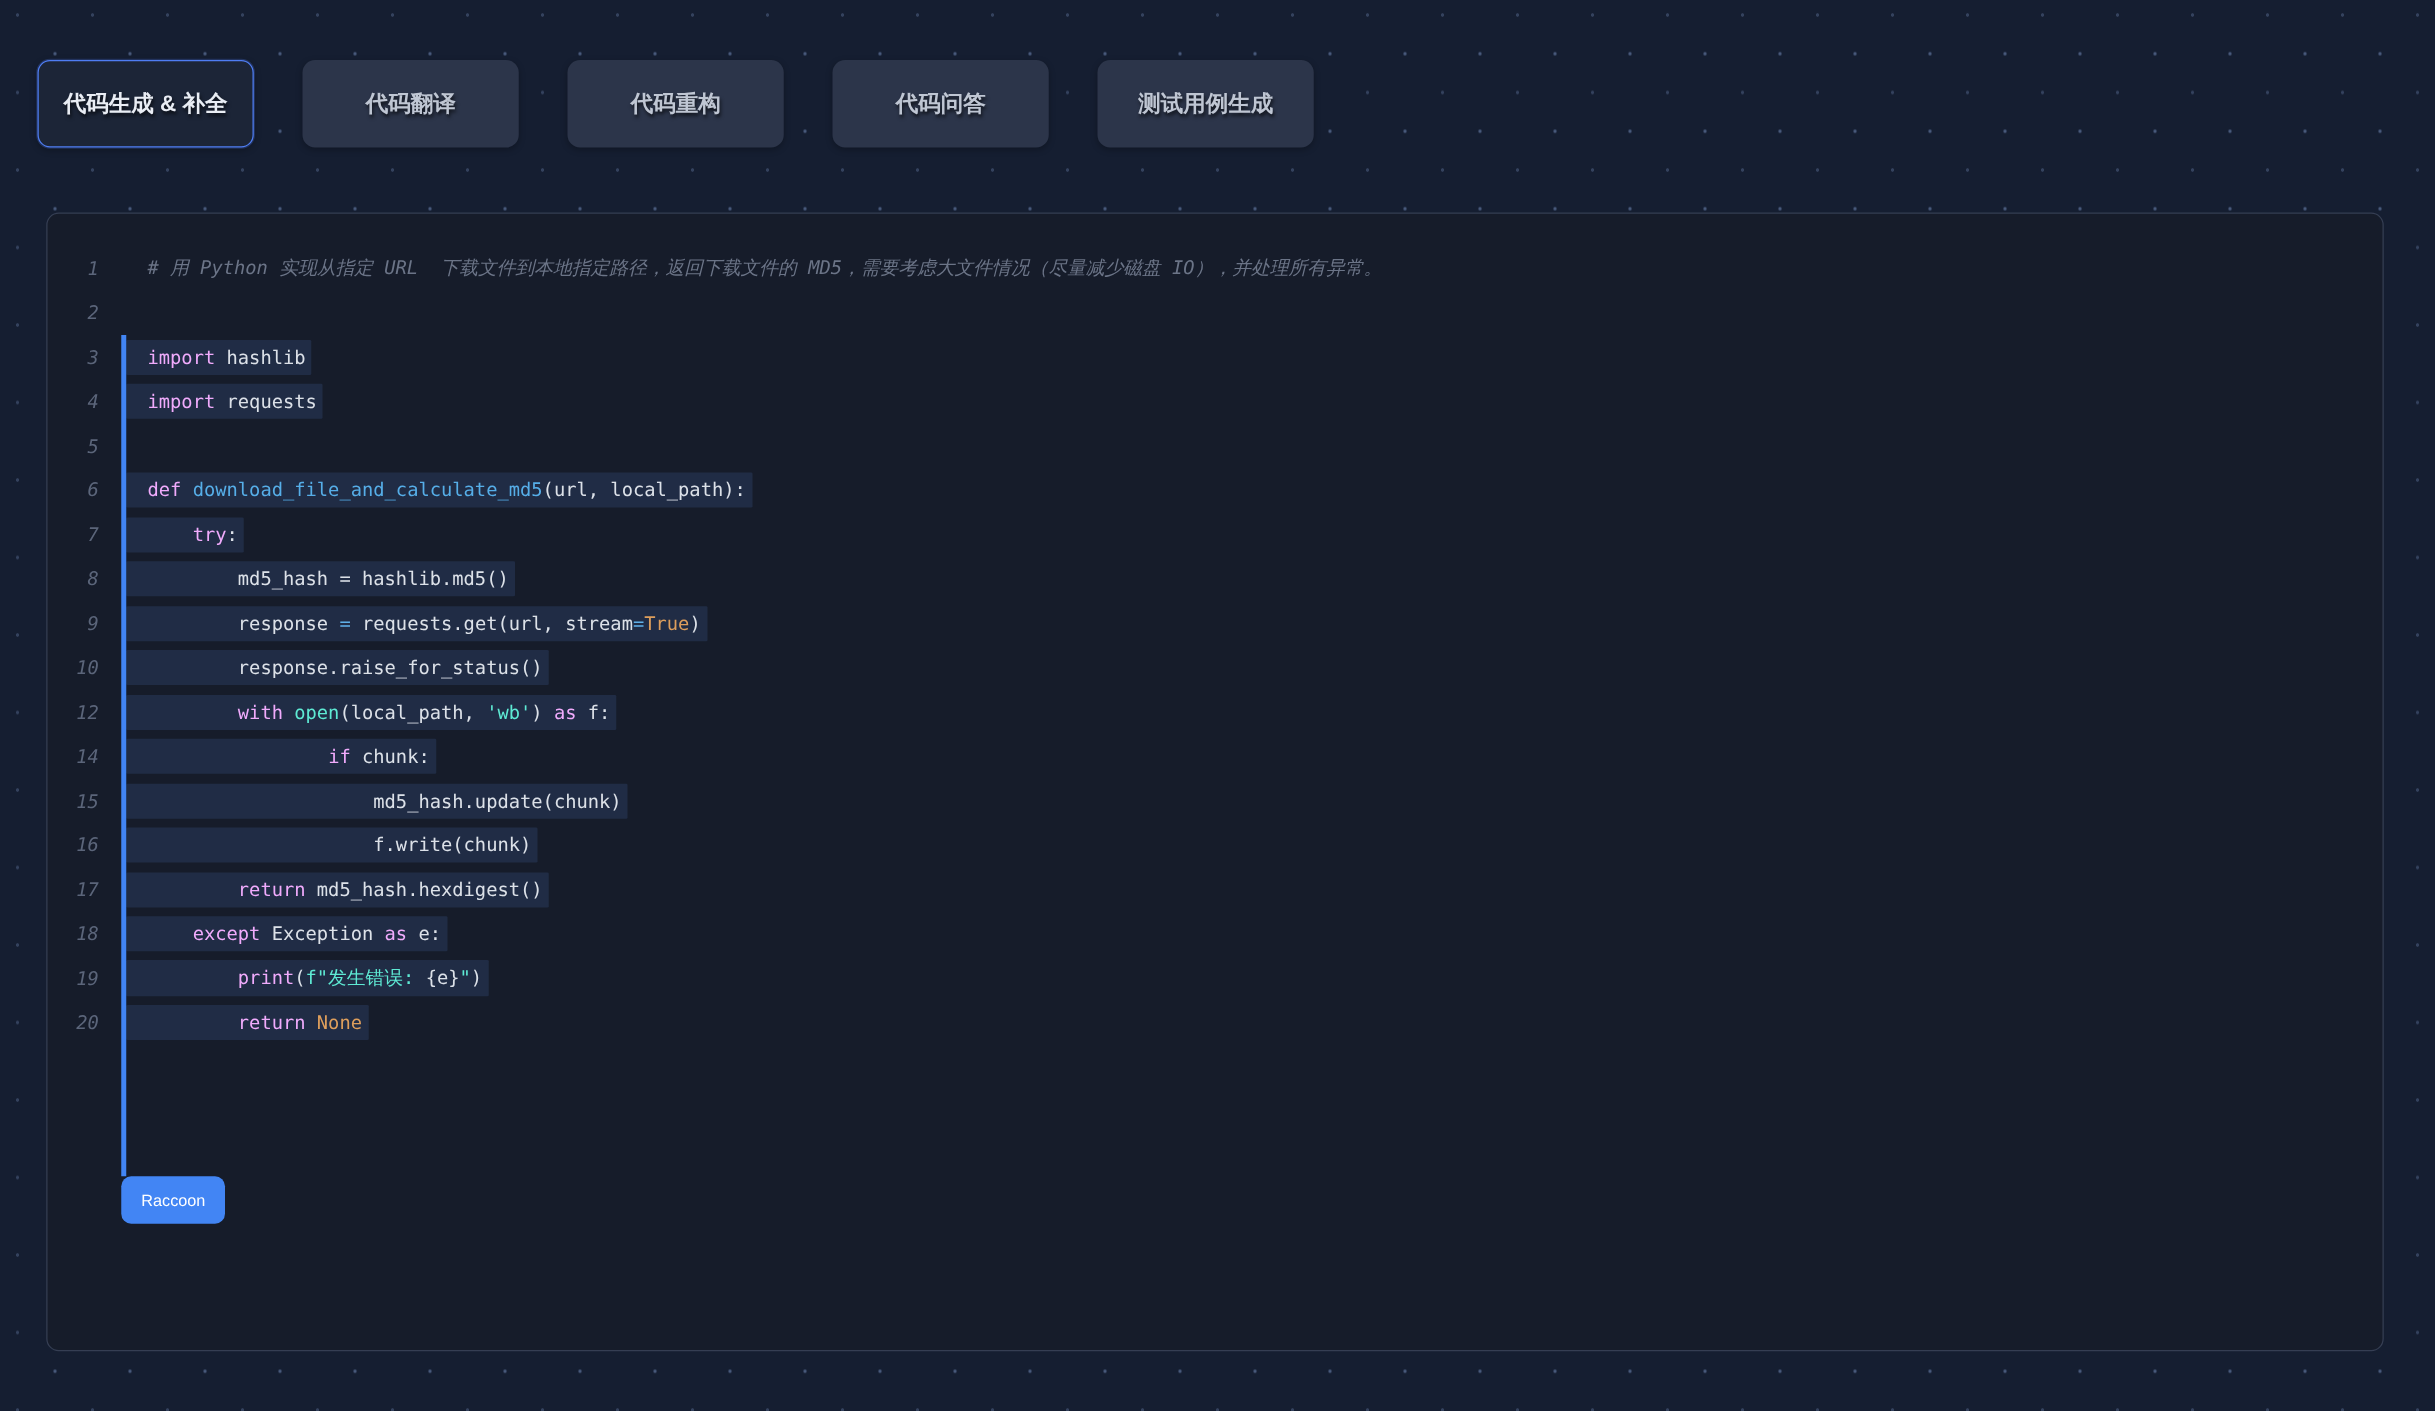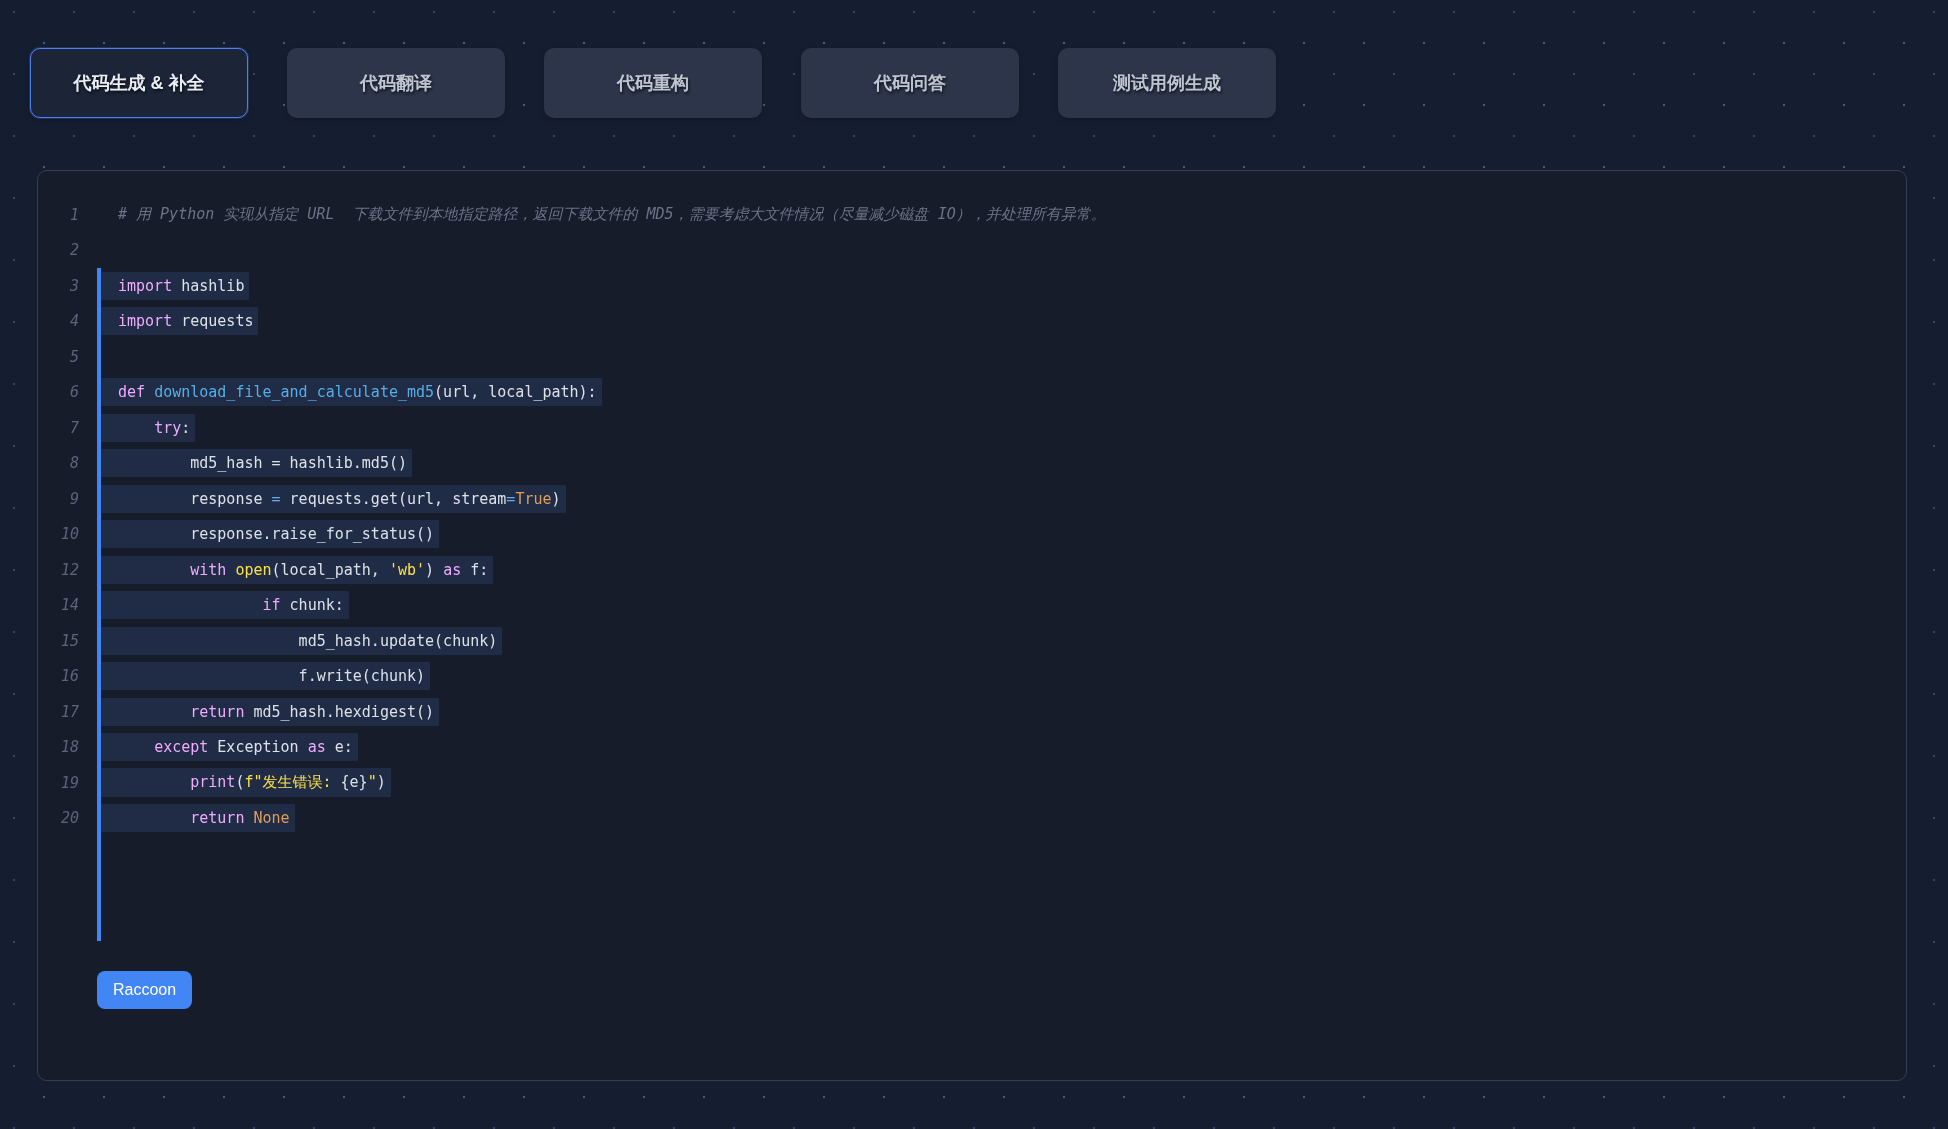--- a/index.html
+++ b/index.html
@@ -14,21 +14,21 @@
     background-position:14px 12px, 44px 43px;
     position:relative;
   }
 
   
   .tabs {
     position:absolute; left:30px; top:48px;
     display:flex; gap:39px;
   }
   .tab {
-    width:218px; height:70px; border-radius:10px;
+    width:173px; height:70px; border-radius:10px;
     background:#2c354a;
     display:flex; align-items:center; justify-content:center;
     color:#bfc6d3; font-size:18px; font-weight:700;
     text-shadow:1px 2px 3px rgba(0,0,0,0.65);
     box-shadow:0 2px 5px rgba(0,0,0,0.25);
     cursor:pointer; user-select:none;
   }
   .tab.active {
     background:#1c2537;
     border:1px solid #4f7df2;
@@ -62,40 +62,39 @@
   .code {
     display:inline-block;
     margin-left:22px;            
     padding:5px 5px 5px 17px;    
     border-radius:1px;
   }
   .code.sel { background:#202c45; }
   .t-d { color:#dce1e8; }
   .t-k { color:#f0abfc; }
   .t-f { color:#56aee8; }
-  .t-s { color:#fde047; }
+  .t-s { color:#5eead4; }
   .t-n { color:#dd9e5c; }
   .t-o { color:#5fb0e8; }
   .t-c { color:#6b7487; font-style:italic; }
 
   
   .cursor-bar {
     position:absolute; left:59px; top:97px;
     width:4px; height:673px;
     background:#4285f4;
   }
   .badge {
     position:absolute; left:59px; top:770px;
     height:38px; padding:0 16px;
     background:#4285f4; border-radius:8px;
     display:flex; align-items:center;
-    color:#ffffff; font-size:16px;
+    color:#ffffff; font-size:13px;
     font-family:"Liberation Sans", sans-serif;
     cursor:pointer;
-    margin-top:30px;
   }
 </style>
 </head>
 <body>
 
 <div class="tabs">
   <div class="tab active">代码生成 &amp; 补全</div>
   <div class="tab">代码翻译</div>
   <div class="tab">代码重构</div>
   <div class="tab">代码问答</div>

